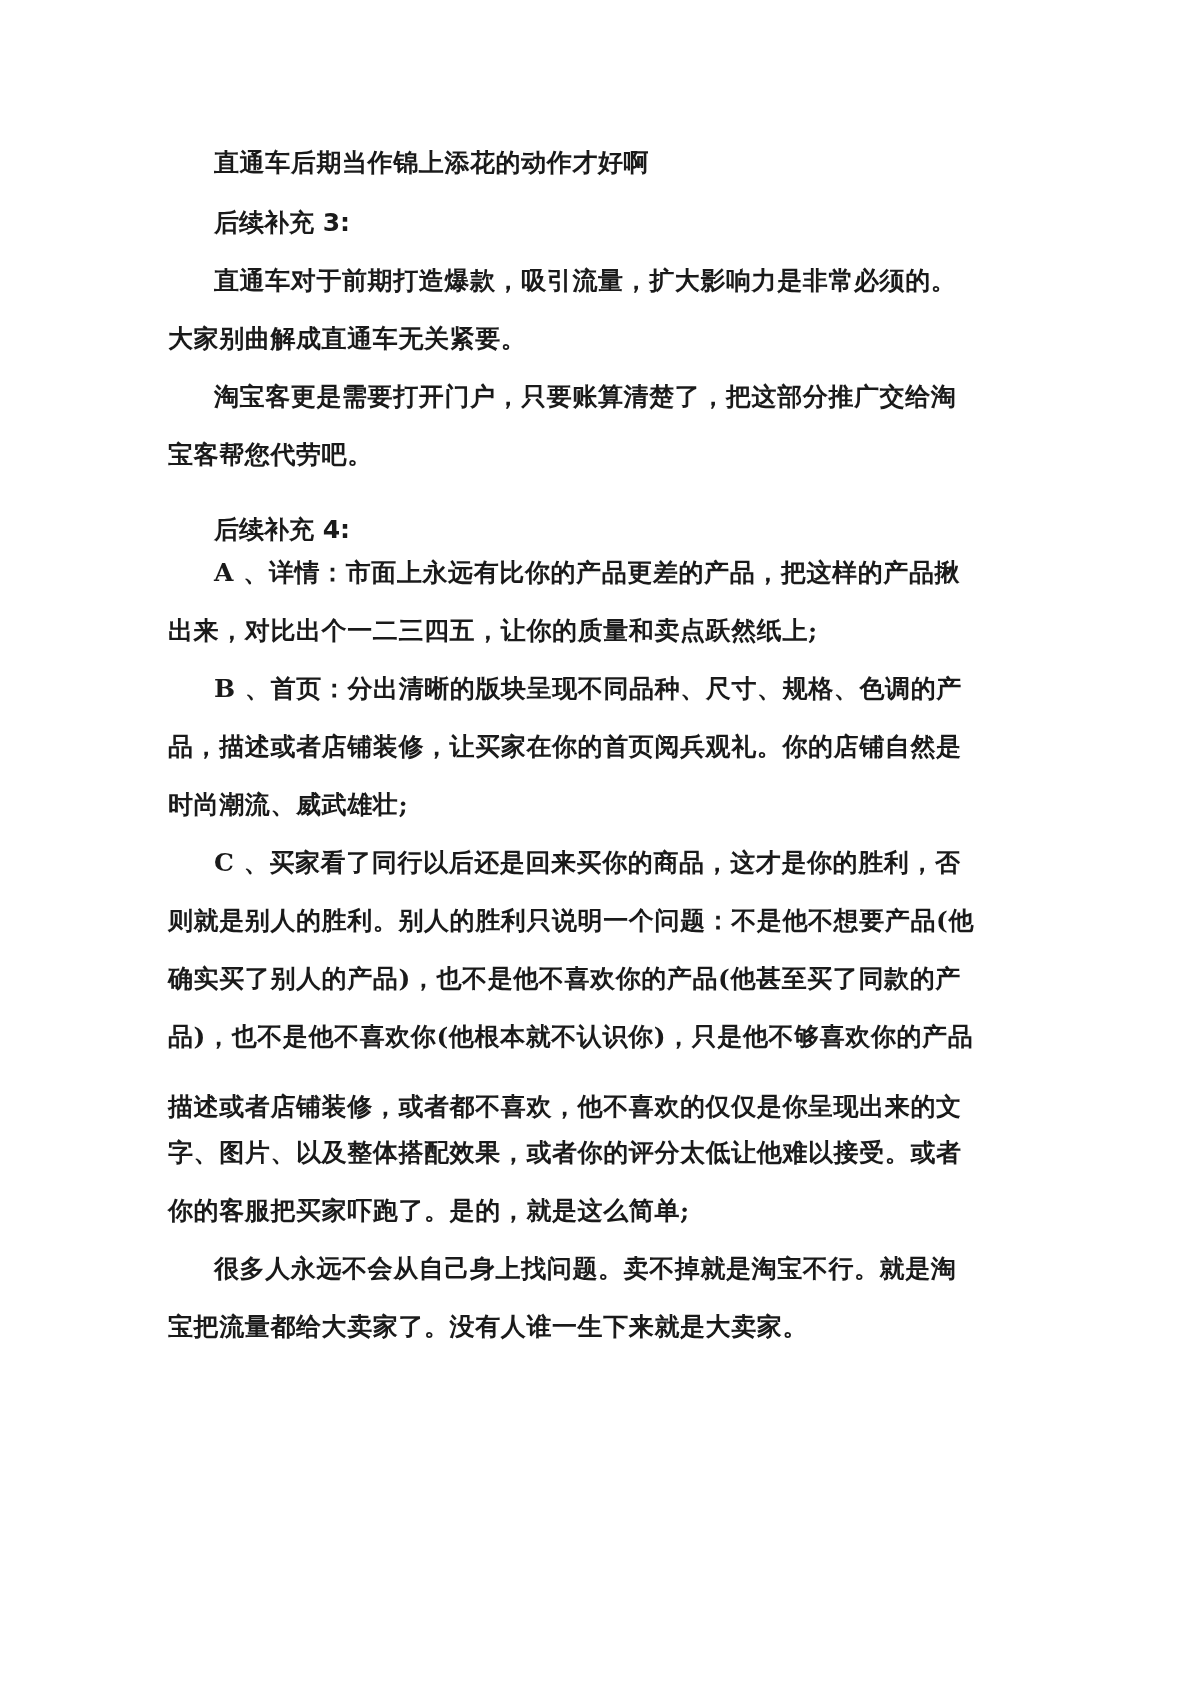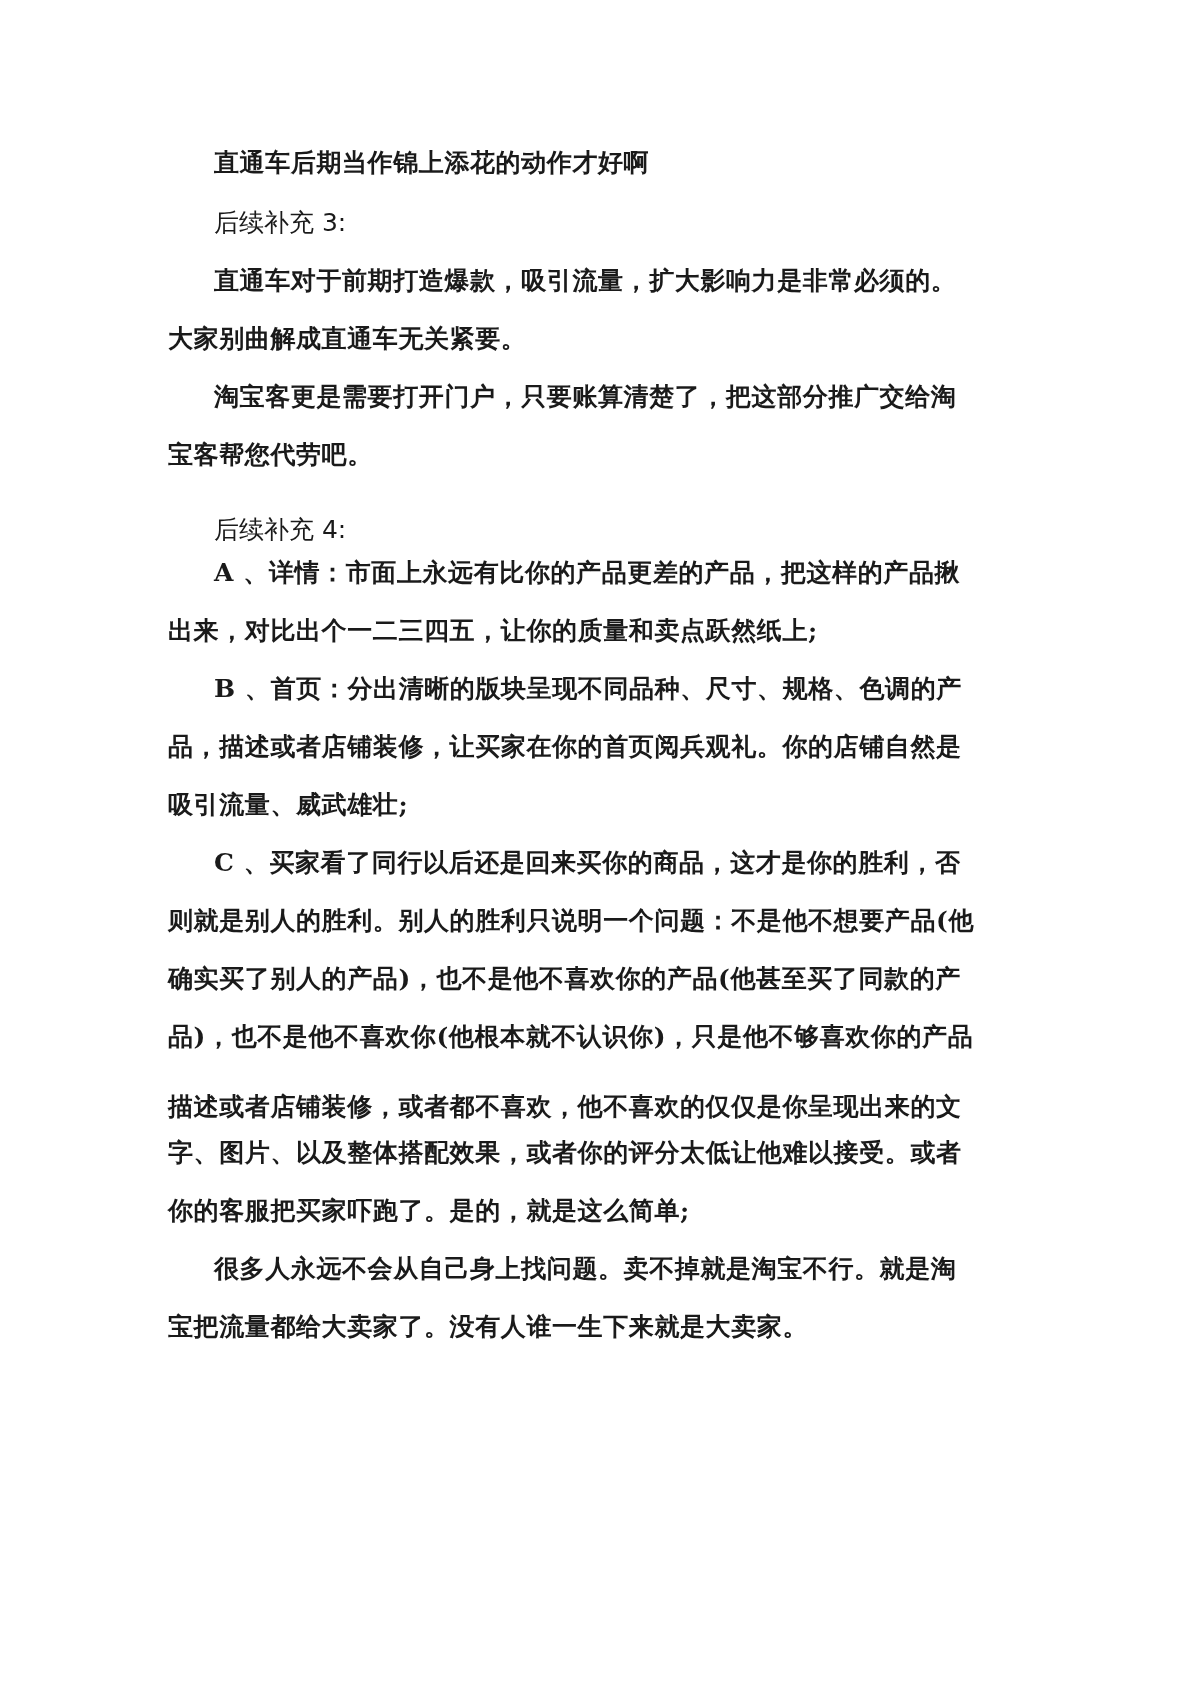--- a/index.html
+++ b/index.html
@@ -8,38 +8,38 @@
     position: absolute; left: 168px; top: 0; width: 776px;
     font-family: "DejaVu Serif", "Liberation Serif", serif;
     color: #1a1a1a; font-size: 25px;
   }
   .line {
     position: absolute; left: 0; white-space: nowrap; line-height: 32px;
     letter-spacing: 0.6px;
     font-weight: bold;
   }
   .indent { left: 46px; }
-  .heading { font-family: "DejaVu Sans", "Liberation Sans", sans-serif; font-weight: normal; letter-spacing: 0px; }
+  .heading { font-family: "DejaVu Sans", "Liberation Sans", sans-serif; font-weight: bold; letter-spacing: 0px; }
 </style>
 </head>
 <body>
 
 <div class="page">
   <div class="line indent" style="top:147px">直通车后期当作锦上添花的动作才好啊</div>
   <div class="line indent heading" style="top:207px">后续补充 3:</div>
   <div class="line indent" style="top:265px">直通车对于前期打造爆款，吸引流量，扩大影响力是非常必须的。</div>
   <div class="line" style="top:323px">大家别曲解成直通车无关紧要。</div>
   <div class="line indent" style="top:381px">淘宝客更是需要打开门户，只要账算清楚了，把这部分推广交给淘</div>
   <div class="line" style="top:439px">宝客帮您代劳吧。</div>
   <div class="line indent heading" style="top:514px">后续补充 4:</div>
   <div class="line indent" style="top:557px">A 、详情：市面上永远有比你的产品更差的产品，把这样的产品揪</div>
   <div class="line" style="top:615px">出来，对比出个一二三四五，让你的质量和卖点跃然纸上;</div>
   <div class="line indent" style="top:673px">B 、首页：分出清晰的版块呈现不同品种、尺寸、规格、色调的产</div>
   <div class="line" style="top:731px">品，描述或者店铺装修，让买家在你的首页阅兵观礼。你的店铺自然是</div>
-  <div class="line" style="top:789px">吸引流量、威武雄壮;</div>
+  <div class="line" style="top:789px">时尚潮流、威武雄壮;</div>
   <div class="line indent" style="top:847px">C 、买家看了同行以后还是回来买你的商品，这才是你的胜利，否</div>
   <div class="line" style="top:905px">则就是别人的胜利。别人的胜利只说明一个问题：不是他不想要产品(他</div>
   <div class="line" style="top:963px">确实买了别人的产品)，也不是他不喜欢你的产品(他甚至买了同款的产</div>
   <div class="line" style="top:1021px">品)，也不是他不喜欢你(他根本就不认识你)，只是他不够喜欢你的产品</div>
   <div class="line" style="top:1091px">描述或者店铺装修，或者都不喜欢，他不喜欢的仅仅是你呈现出来的文</div>
   <div class="line" style="top:1137px">字、图片、以及整体搭配效果，或者你的评分太低让他难以接受。或者</div>
   <div class="line" style="top:1195px">你的客服把买家吓跑了。是的，就是这么简单;</div>
   <div class="line indent" style="top:1253px">很多人永远不会从自己身上找问题。卖不掉就是淘宝不行。就是淘</div>
   <div class="line" style="top:1311px">宝把流量都给大卖家了。没有人谁一生下来就是大卖家。</div>
 </div>

